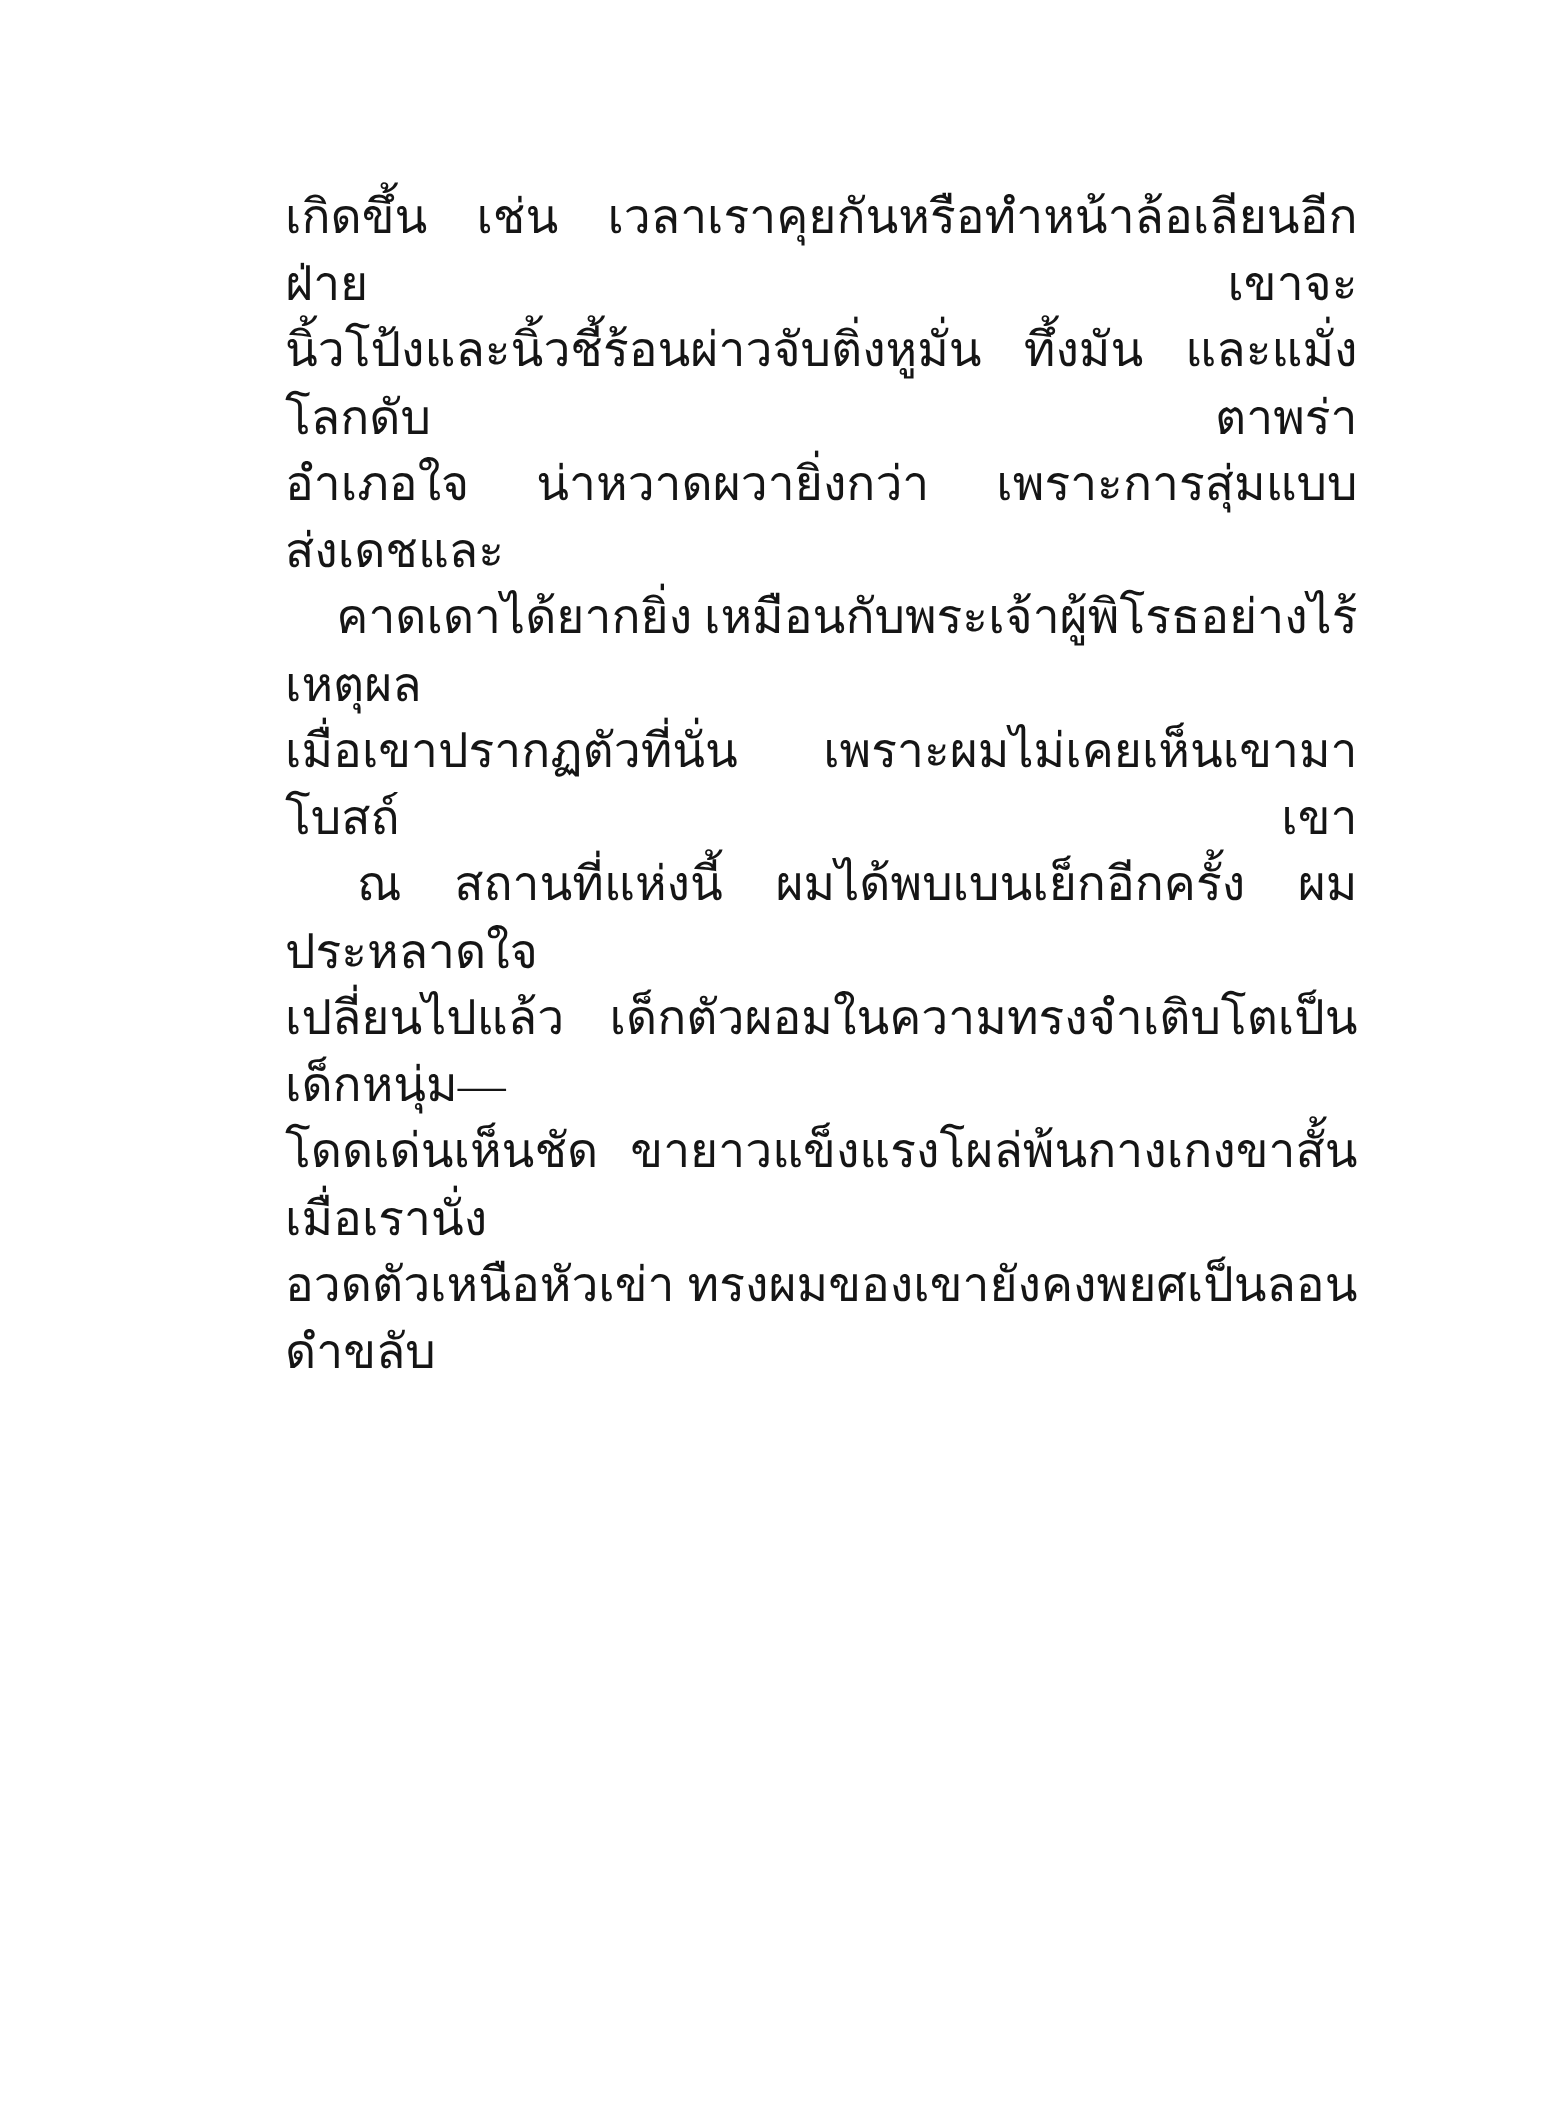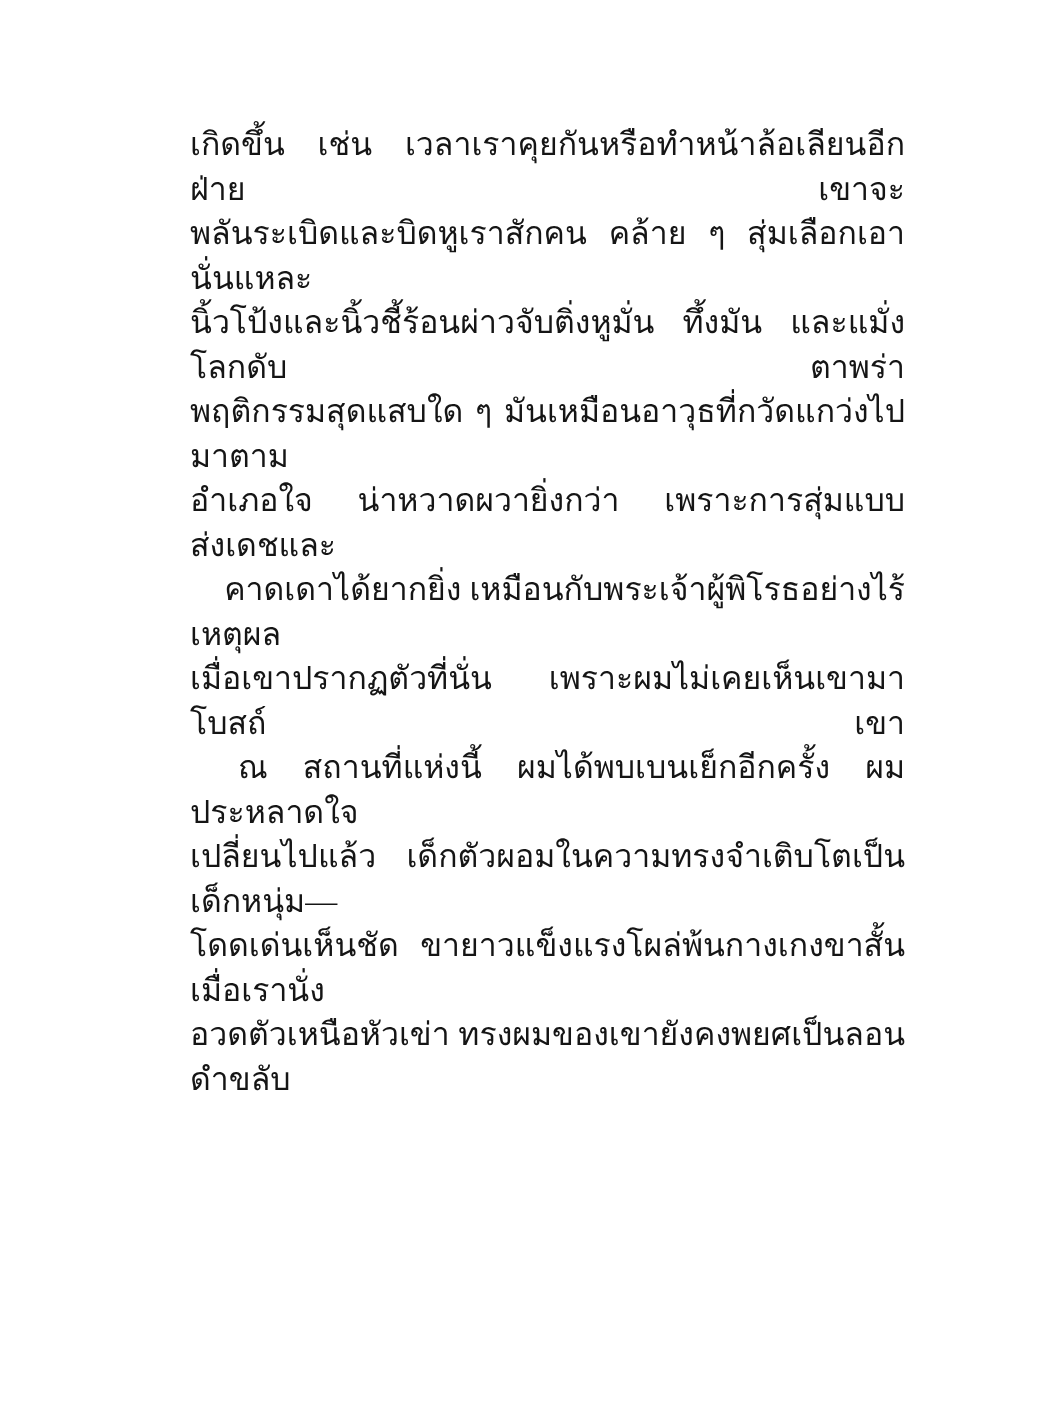--- a/index.html
+++ b/index.html
@@ -54,23 +54,21 @@
   }
 </style>
 </head>
 <body>
 
 <div class="page">
   <div class="text-block">
 
     <div class="para">
       <div class="line">เกิดขึ้น เช่น เวลาเราคุยกันหรือทำหน้าล้อเลียนอีกฝ่าย เขาจะ</div>
-      <div class="line">พลันระเบิดและบิดหูเราสักคน คล้าย ๆ สุ่มเลือกเอานั่นแหละ</div>
       <div class="line">นิ้วโป้งและนิ้วชี้ร้อนผ่าวจับติ่งหูมั่น ทึ้งมัน และแมั่งโลกดับ ตาพร่า</div>
-      <div class="line">พฤติกรรมสุดแสบใด ๆ มันเหมือนอาวุธที่กวัดแกว่งไปมาตาม</div>
       <div class="line">อำเภอใจ น่าหวาดผวายิ่งกว่า เพราะการสุ่มแบบส่งเดชและ</div>
       <div class="line plain">คาดเดาได้ยากยิ่ง เหมือนกับพระเจ้าผู้พิโรธอย่างไร้เหตุผล</div>
     </div>
 
     <div class="para">
       <div class="line">เมื่อเขาปรากฏตัวที่นั่น เพราะผมไม่เคยเห็นเขามาโบสถ์ เขา</div>
       <div class="line indent">ณ สถานที่แห่งนี้ ผมได้พบเบนเย็กอีกครั้ง ผมประหลาดใจ</div>
       <div class="line">เปลี่ยนไปแล้ว เด็กตัวผอมในความทรงจำเติบโตเป็นเด็กหนุ่ม—</div>
       <div class="line">โดดเด่นเห็นชัด ขายาวแข็งแรงโผล่พ้นกางเกงขาสั้นเมื่อเรานั่ง</div>
       <div class="line">อวดตัวเหนือหัวเข่า ทรงผมของเขายังคงพยศเป็นลอนดำขลับ</div>

